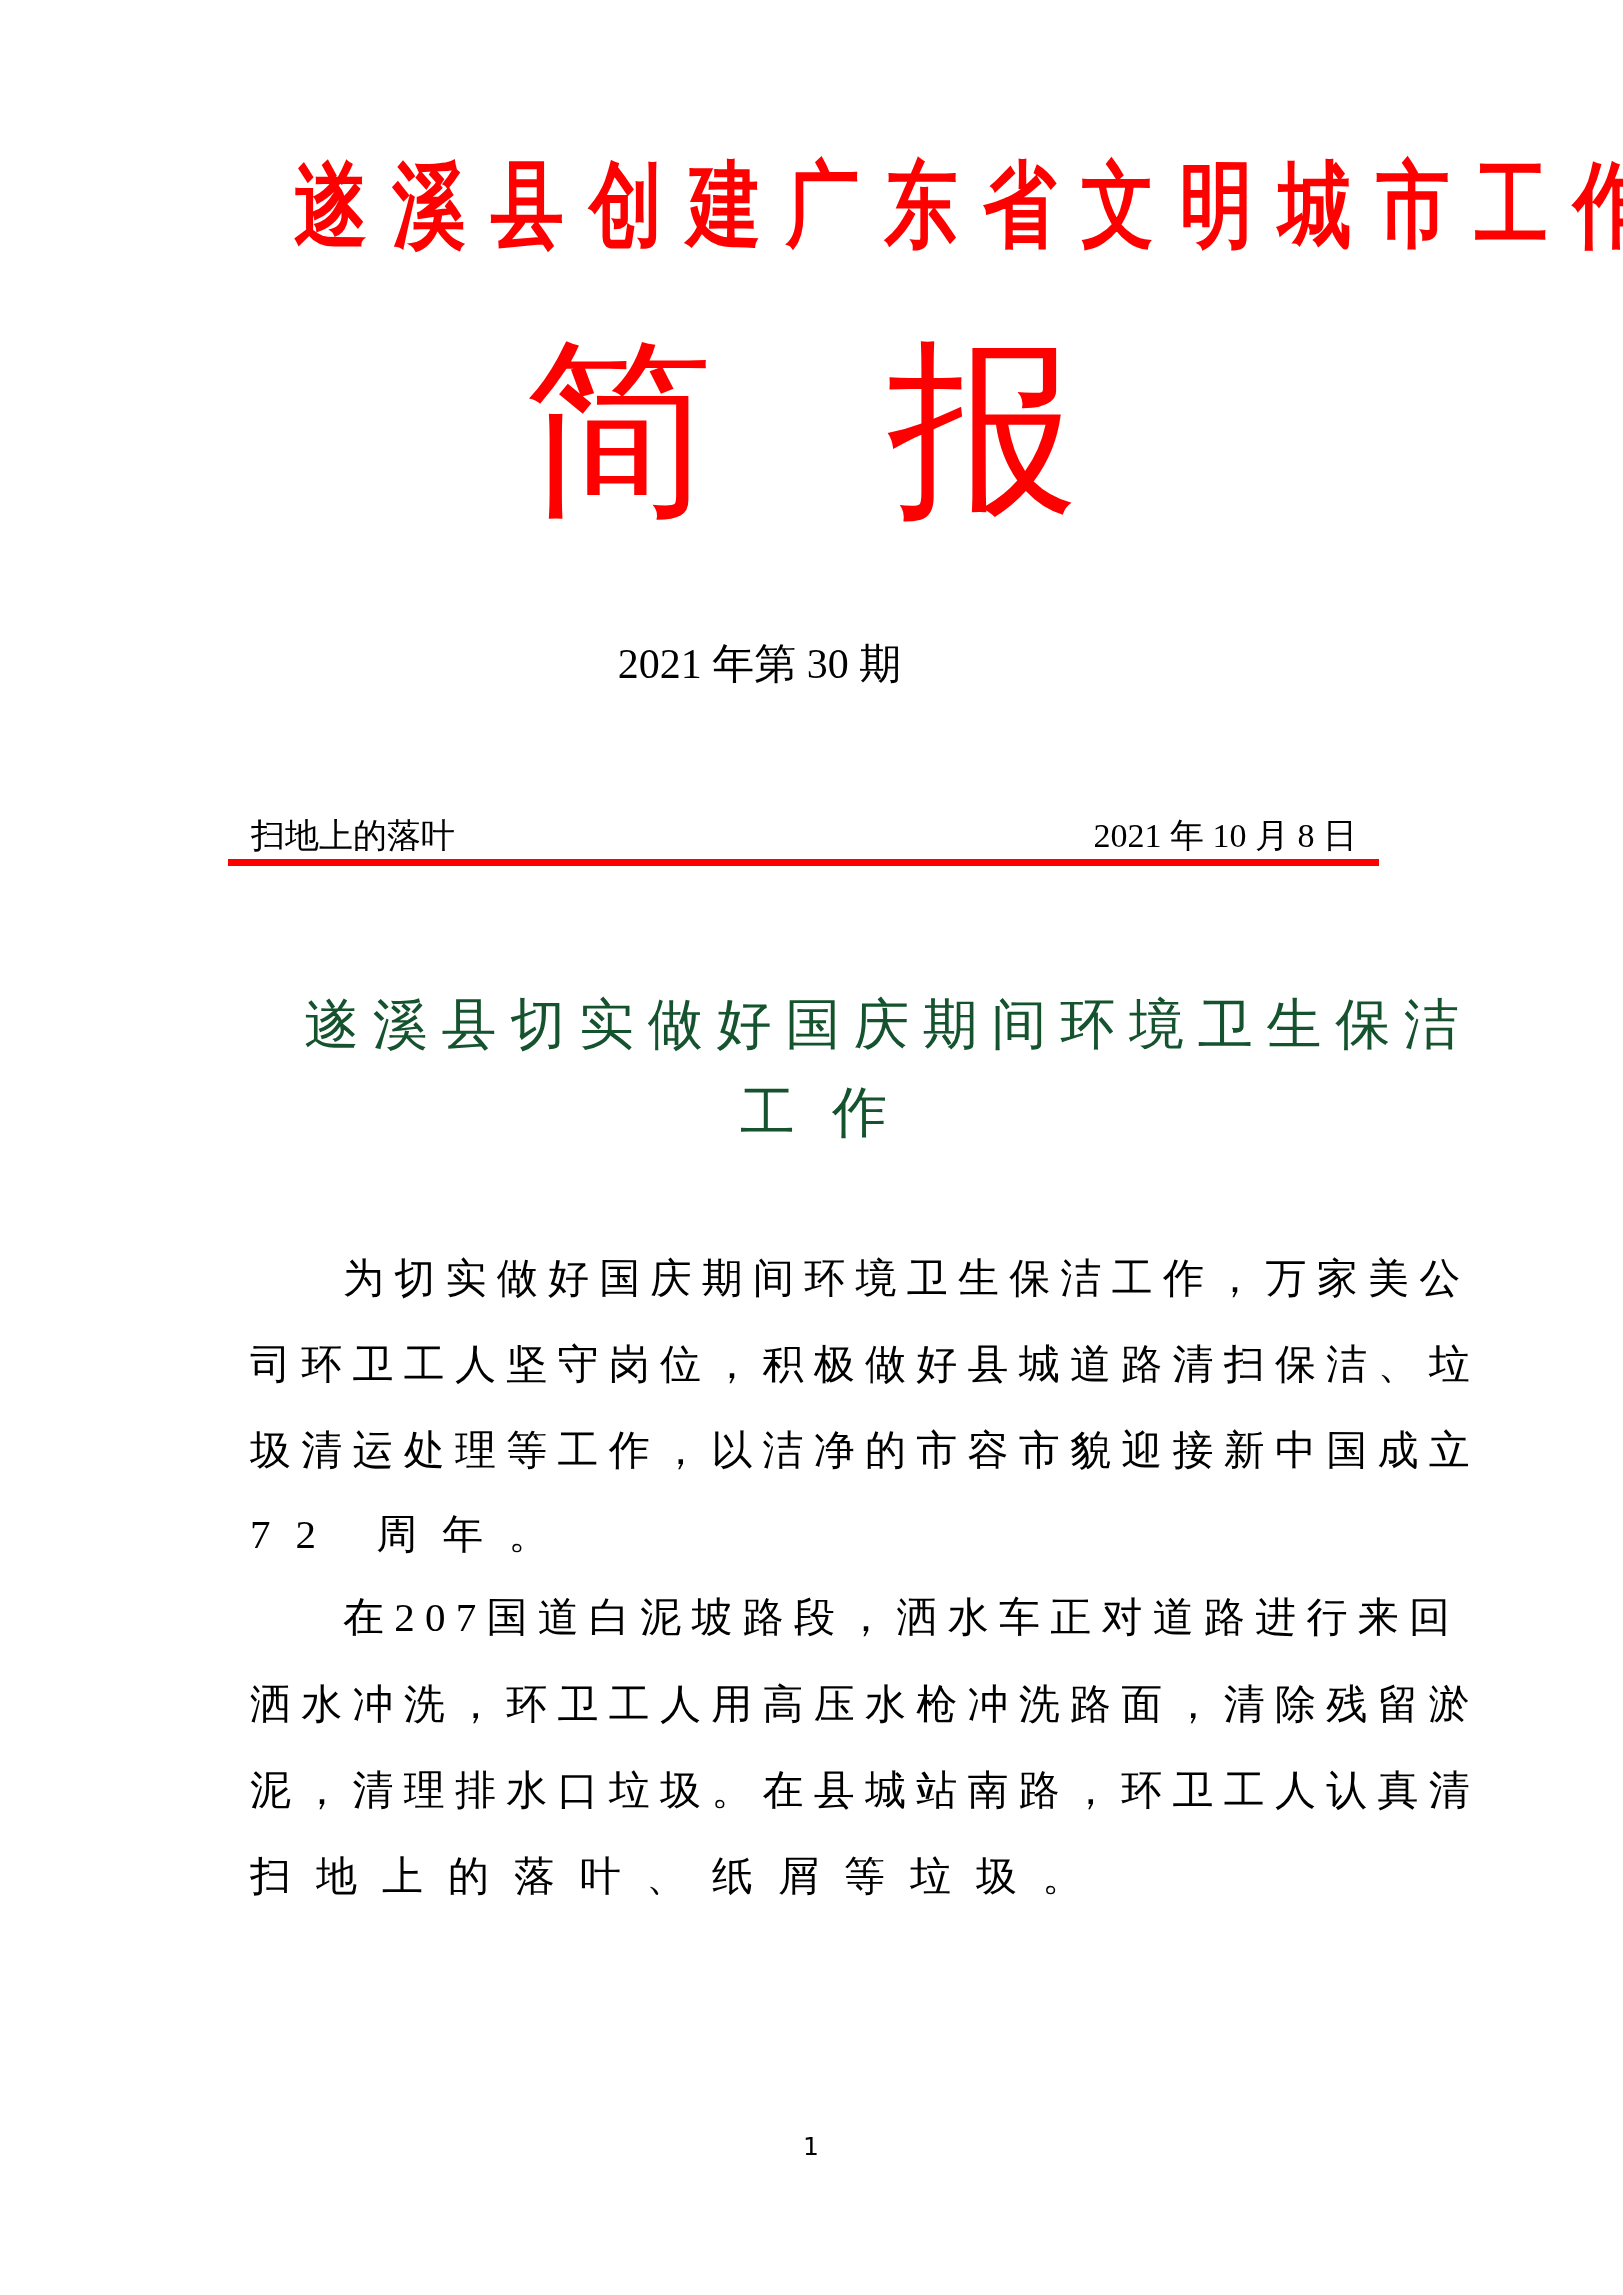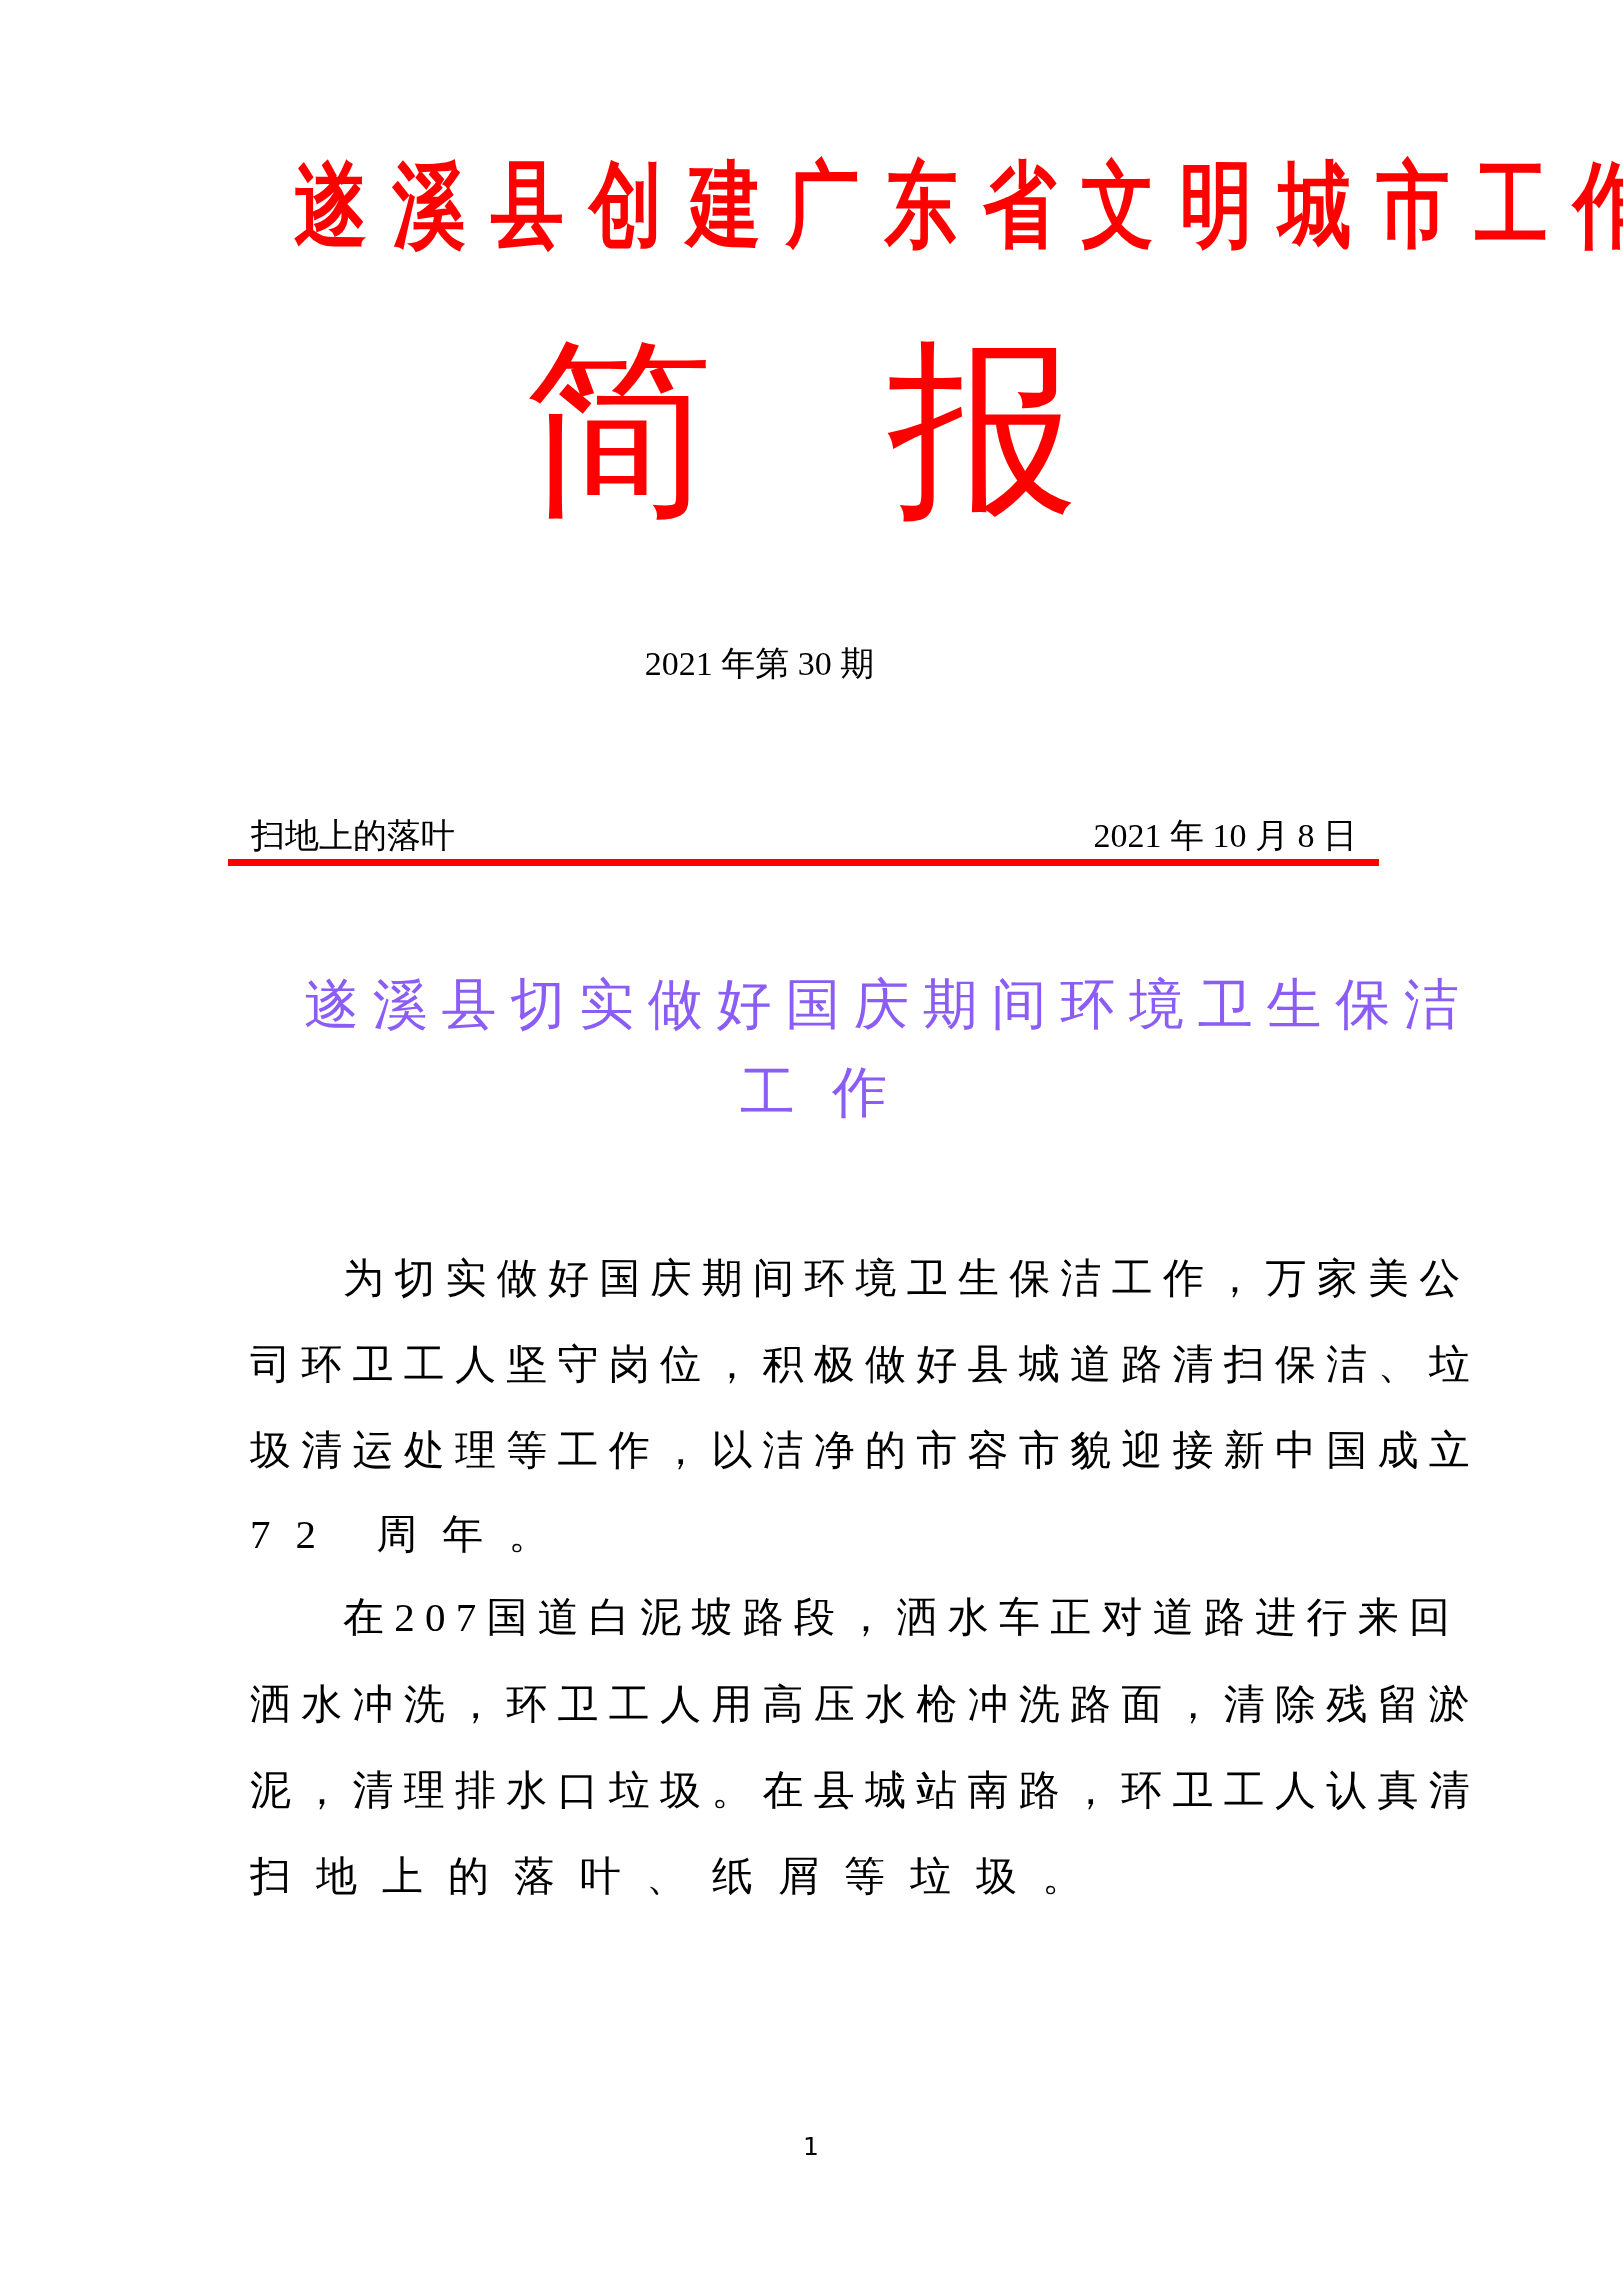--- a/index.html
+++ b/index.html
@@ -14,37 +14,37 @@
     transform: scaleY(1.28); transform-origin: center;
     letter-spacing: 0;
   }
   .masthead-sub {
     position: absolute; top: 327px; height: 209px; width: 196px;
     font-family: "Liberation Serif", "DejaVu Serif", serif; font-size: 190px; line-height: 209px;
     color: #ff0000; text-align: center;
   }
   .issue {
     position: absolute; left: 576px; top: 638px; width: 367px; height: 52px;
-    font-family: "Liberation Serif", "DejaVu Serif", serif; font-size: 34px; line-height: 52px;
+    font-family: "Liberation Serif", "DejaVu Serif", serif; font-size: 42px; line-height: 52px;
     color: #000000; text-align: center; white-space: nowrap;
   }
   .meta-row { position: absolute; left: 251px; top: 815px; width: 1106px; height: 42px; }
   .meta-left, .meta-right {
     position: absolute; top: 0; height: 42px;
     font-family: "Liberation Serif", "DejaVu Serif", serif; font-size: 34px; line-height: 42px;
     color: #000000; white-space: nowrap;
   }
   .meta-left { left: 0; }
   .meta-right { right: 0; }
   .red-rule { position: absolute; left: 228px; top: 859px; width: 1151px; height: 6.5px; background: #ff0000; }
 
   .article-title {
     position: absolute; left: 304px; width: 1015px;
     font-family: "Liberation Serif", "DejaVu Serif", serif; font-size: 55px; line-height: 65px;
-    color: #8b5cf6; white-space: nowrap;
+    color: #14532d; white-space: nowrap; margin-top: 20px;
   }
   .article-title.l1 { top: 972px; text-align: justify; text-align-last: justify; }
   .article-title.l2 { top: 1060px; left: 740px; width: 147px; text-align: justify; text-align-last: justify; }
 
   .body-line {
     position: absolute; left: 250px; width: 1120px; height: 59px;
     font-family: "Liberation Serif", "DejaVu Serif", serif; font-size: 41px; line-height: 59px;
     color: #000000; white-space: nowrap;
     text-align: justify; text-align-last: justify; margin-top: 11px;
   }

